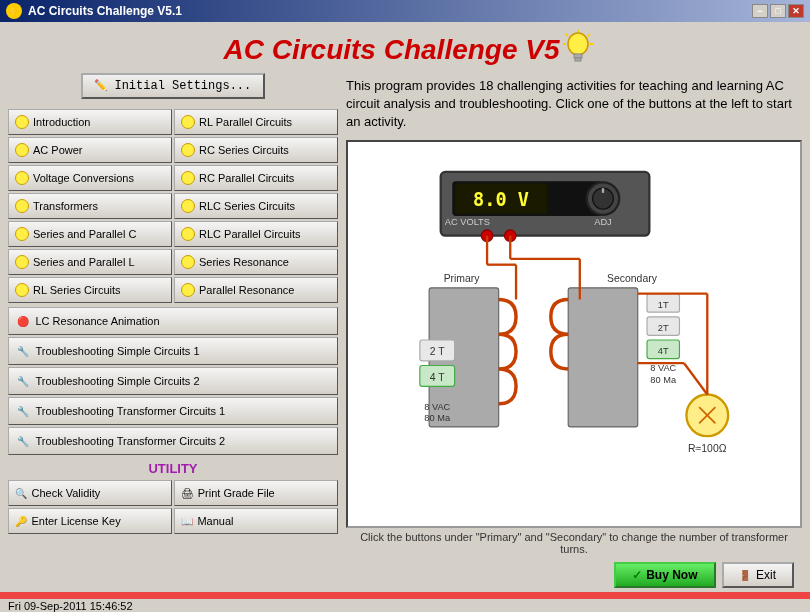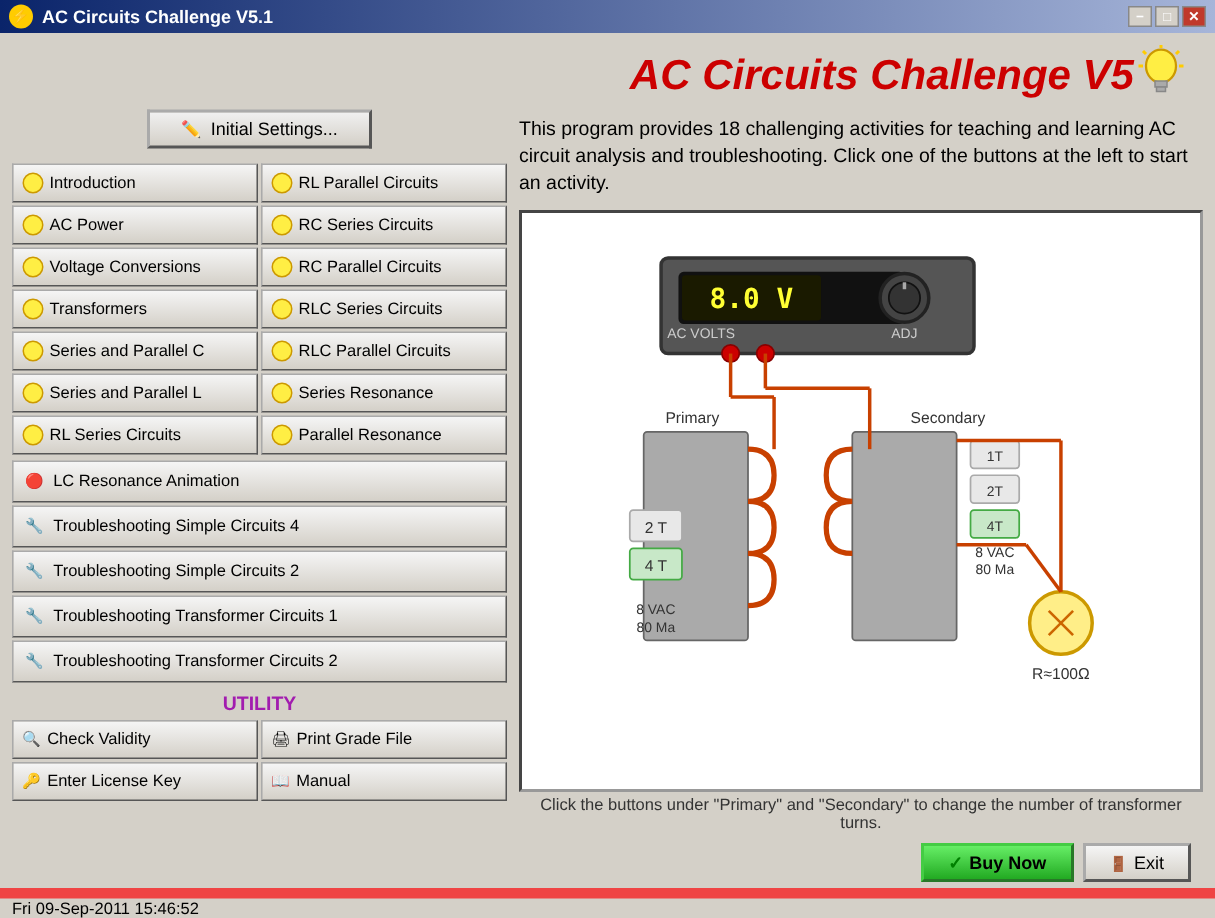--- a/index.html
+++ b/index.html
@@ -51,21 +51,21 @@
       display: flex;
       flex-direction: column;
     }
 
     
     .app-header {
       background: #d4d0c8;
       padding: 8px 10px 4px 27px;
       display: flex;
       align-items: center;
-      justify-content: flex-end;
+      justify-content: center;
     }
     .app-title {
       font-size: 28px;
       font-weight: bold;
       color: #cc0000;
       font-style: italic;
     }
 
     
     .content {
@@ -89,20 +89,21 @@
       padding: 4px 12px;
       font-size: 12px;
       cursor: pointer;
       display: flex;
       align-items: center;
       gap: 6px;
       align-self: center;
       margin-bottom: 4px;
       min-width: 150px;
       justify-content: center;
+      font-family: Liberation Mono, monospace;
     }
 
     .buttons-grid {
       display: grid;
       grid-template-columns: 1fr 1fr;
       gap: 2px;
     }
 
     .nav-btn {
       background: linear-gradient(to bottom, #f5f5f5, #d4d0c8);
@@ -356,21 +357,21 @@
         </button>
       </div>
 
       <button class="full-width-btn" style="margin-top:2px;">
         <span class="anim-icon"></span>
         <span>LC Resonance Animation</span>
       </button>
 
       <button class="full-width-btn">
         <span class="wrench-icon"></span>
-        <span>Troubleshooting Simple Circuits 4</span>
+        <span>Troubleshooting Simple Circuits 1</span>
       </button>
       <button class="full-width-btn">
         <span class="wrench-icon"></span>
         <span>Troubleshooting Simple Circuits 2</span>
       </button>
       <button class="full-width-btn">
         <span class="wrench-icon"></span>
         <span>Troubleshooting Transformer Circuits 1</span>
       </button>
       <button class="full-width-btn">

